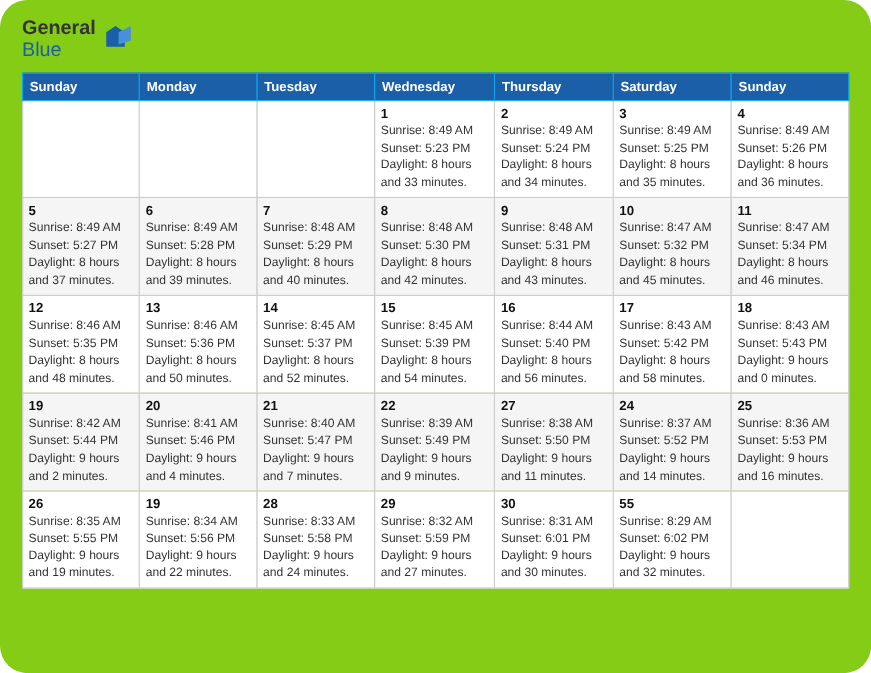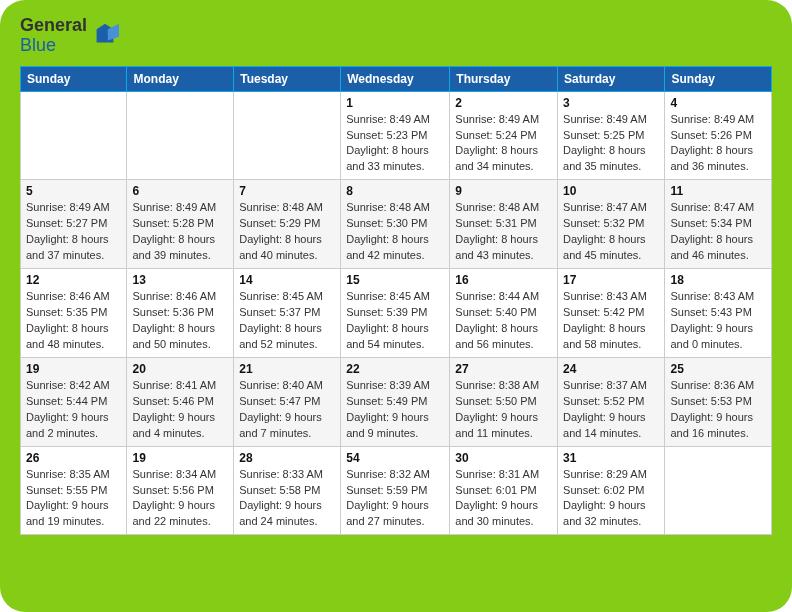--- a/index.html
+++ b/index.html
@@ -254,28 +254,28 @@
           </td>
           <td>
             <div class="day-num">19</div>
             <div class="day-info">Sunrise: 8:34 AM<br>Sunset: 5:56 PM<br>Daylight: 9 hours and 22 minutes.</div>
           </td>
           <td>
             <div class="day-num">28</div>
             <div class="day-info">Sunrise: 8:33 AM<br>Sunset: 5:58 PM<br>Daylight: 9 hours and 24 minutes.</div>
           </td>
           <td>
-            <div class="day-num">54</div>
+            <div class="day-num">29</div>
             <div class="day-info">Sunrise: 8:32 AM<br>Sunset: 5:59 PM<br>Daylight: 9 hours and 27 minutes.</div>
           </td>
           <td>
             <div class="day-num">30</div>
             <div class="day-info">Sunrise: 8:31 AM<br>Sunset: 6:01 PM<br>Daylight: 9 hours and 30 minutes.</div>
           </td>
           <td>
-            <div class="day-num">31</div>
+            <div class="day-num">55</div>
             <div class="day-info">Sunrise: 8:29 AM<br>Sunset: 6:02 PM<br>Daylight: 9 hours and 32 minutes.</div>
           </td>
           <td class="empty-cell"></td>
         </tr>
       </tbody>
   </table>
 </div>
 
 </body></html>

